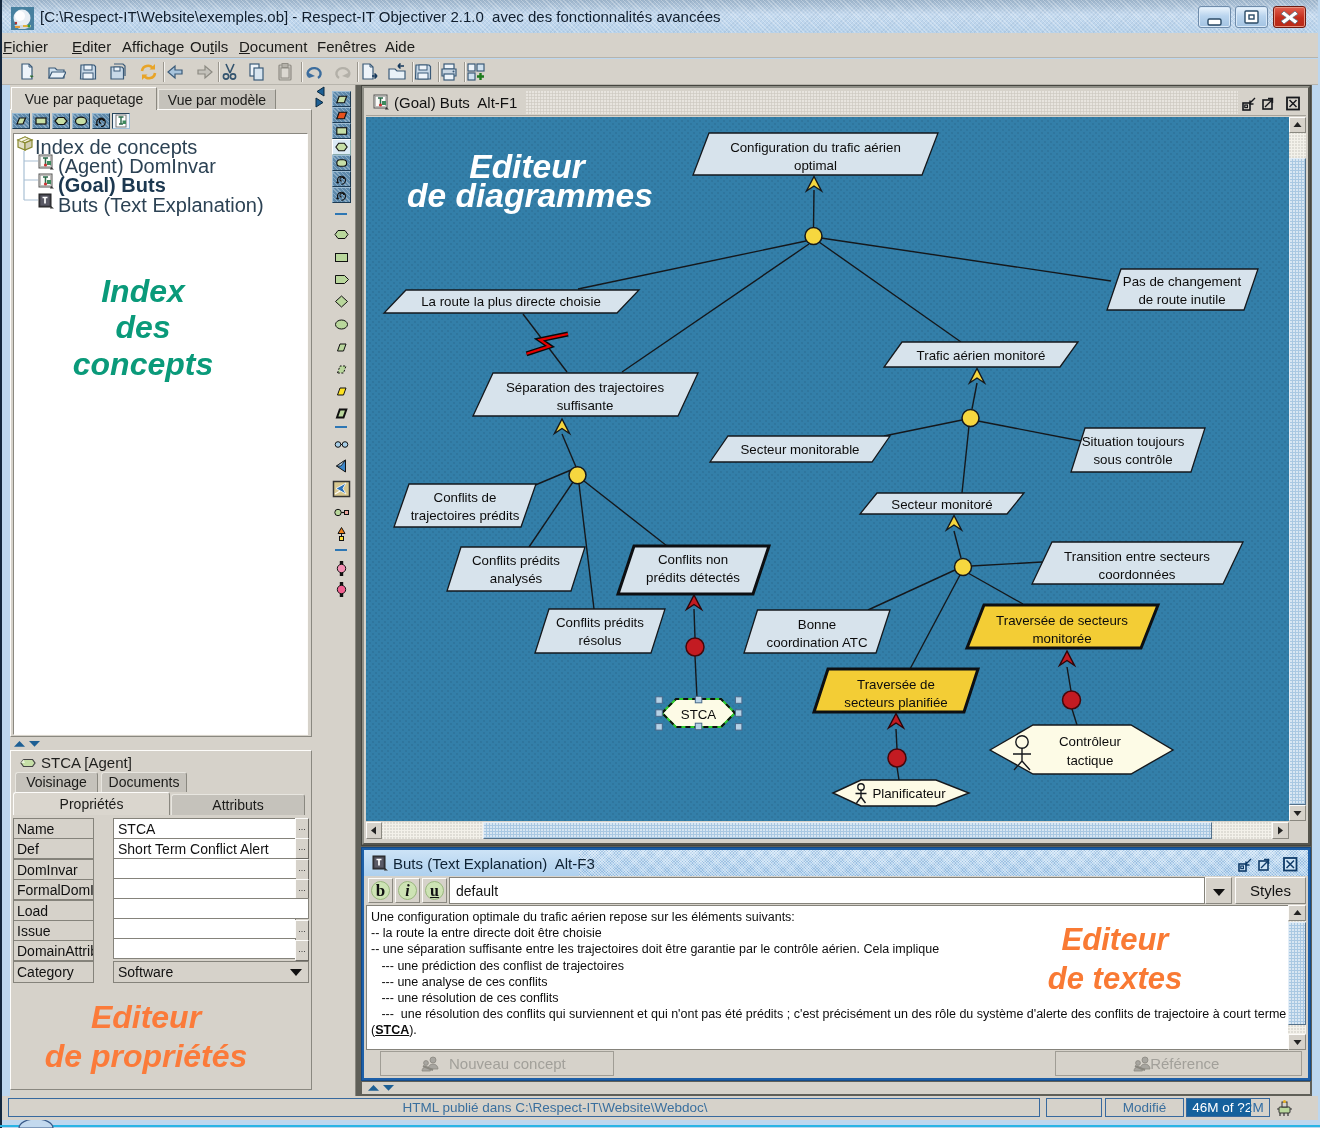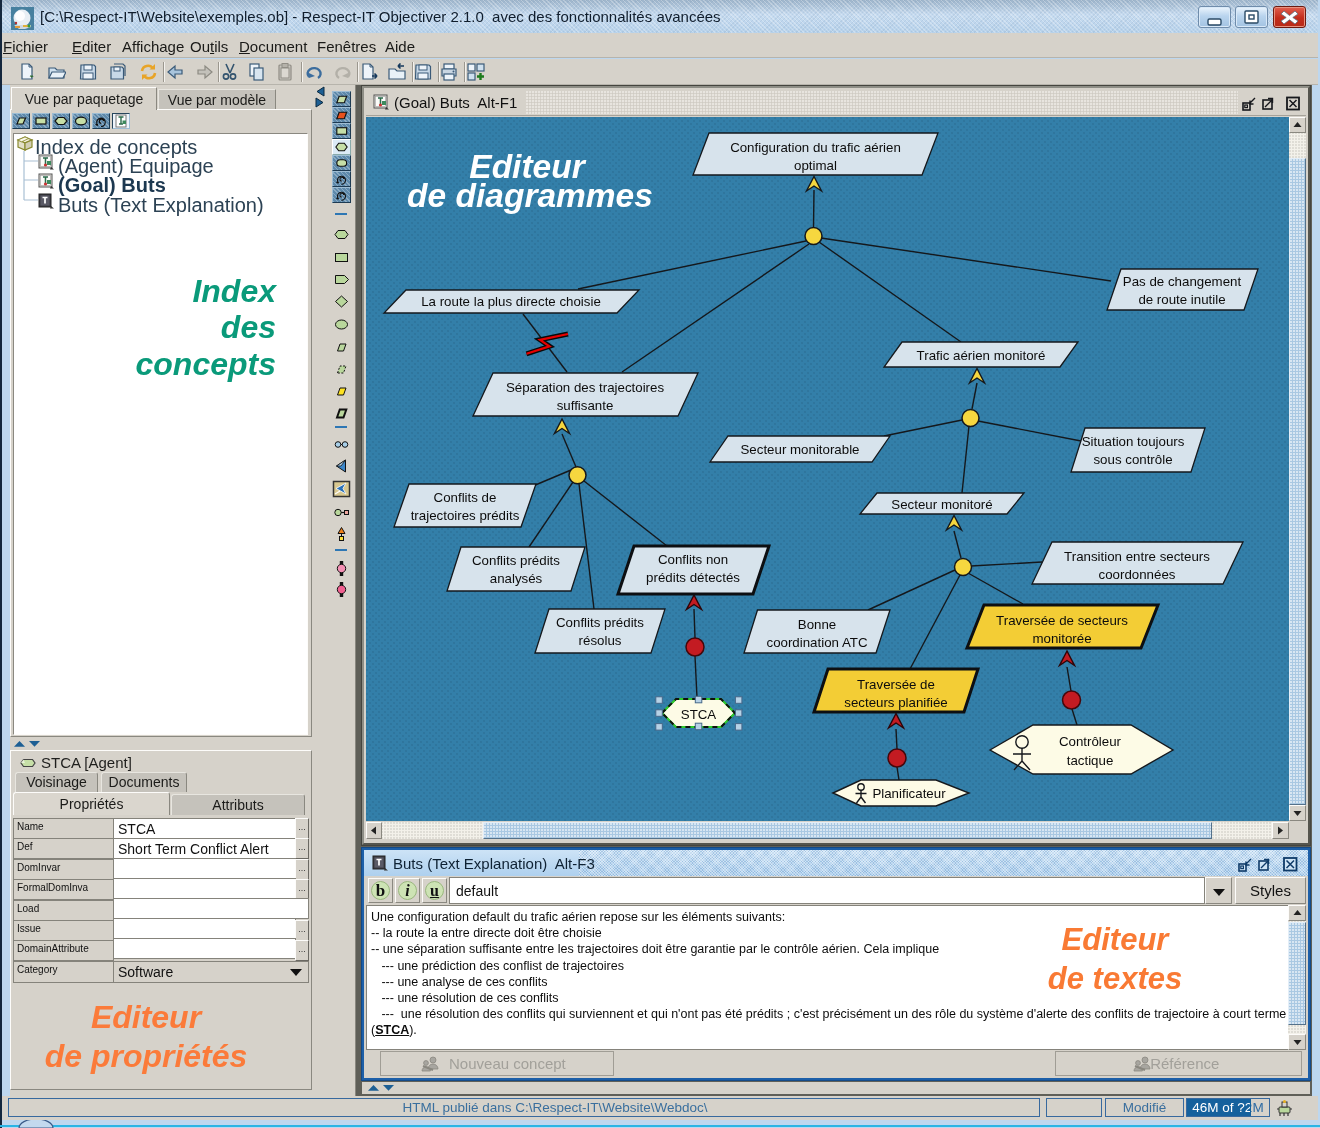--- a/index.html
+++ b/index.html
@@ -28,21 +28,21 @@
 #mdibg{left:356px;top:85px;width:956px;height:1011px;background:#5f5f58}
 
 .tab{position:absolute;font-size:14px;color:#1b1b19;text-align:center;border:1px solid #8a8880;border-bottom:none}
 .tab.on{background:#d6d2ca;border-color:#fdfcfa #8a8880 #d6d2ca #fdfcfa;z-index:2}
 .tab.off{background:#c5c2bb;border-color:#e8e6e0 #8a8880 #8a8880 #e8e6e0}
 #lpanel{left:10px;top:87px;width:304px;height:651px}
 #lpbody{left:0px;top:22px;width:302px;height:628px;background:#d6d2ca;border:1px solid;border-color:#fdfcfa #8a8880 #8a8880 #fdfcfa}
 #tree{left:3px;top:46px;width:295px;height:602px;background:#fff;border:1px solid;border-color:#8a8880 #fdfcfa #fdfcfa #8a8880}
 .sbtn{position:absolute;width:18px;height:16px;background:#5d89ab;border:1px solid;border-color:#9dbdd4 #1d3a52 #1d3a52 #9dbdd4;background-image:repeating-linear-gradient(45deg,rgba(255,255,255,.28) 0 1px,transparent 1px 3px)}
 .treetxt{position:absolute;font-size:20px;color:#2c4254;white-space:nowrap}
-#bigteal{position:absolute;text-align:right;color:#0a9a7a;font-size:32px;font-weight:bold;font-style:italic;line-height:36.4px}
+#bigteal{position:absolute;text-align:center;color:#0a9a7a;font-size:32px;font-weight:bold;font-style:italic;line-height:36.4px}
 
 .hsplit{background:#d6d2ca}
 .vsplit{background:#d6d2ca}
 
 #ppanel{left:10px;top:750px;width:302px;height:340px;background:#d6d2ca;border:1px solid;border-color:#fdfcfa #8a8880 #8a8880 #fdfcfa}
 #orangeprops{position:absolute;text-align:center;color:#fb7b3a;font-size:32px;font-weight:bold;font-style:italic;line-height:39px}
 
 #diagframe{left:362px;top:86px;width:948px;height:759px;background:#d6d2ca;border:2px solid;border-color:#8e8e86 #55554e #55554e #8e8e86;box-shadow:0 0 0 1px #45453f}
 #diagtitle{left:2px;top:1px;width:940px;height:27px;background:#d6d2ca;border-bottom:1px solid #a5a29a}
 #diagcanvas{left:2px;top:29px;width:923px;height:704px;background:#337fa9;background-image:radial-gradient(circle at 1px 1px,rgba(12,30,48,.2) .55px,transparent .85px),radial-gradient(circle at 4px 4px,rgba(12,30,48,.2) .55px,transparent .85px);background-size:6px 6px}
@@ -235,21 +235,21 @@
         <path d="M10 17 V66 M10 27 H24 M10 46 H24 M10 66 H24" stroke="#a9c0d4" stroke-width="1.2" fill="none"></path>
       </svg>
     <svg class="abs" style="left:24px;top:20px" width="17" height="16" viewBox="0 0 17 16">
         <rect x="1" y="1" width="13" height="13" fill="#e8e6e0" stroke="#555"></rect>
         <rect x="2.5" y="2.5" width="10" height="10" fill="#fbfbf9" stroke="#999" stroke-width=".6"></rect>
         <path d="M7.5 4 v7 M5 4 h5" stroke="#2a6a4a" stroke-width="1.5"></path>
         <circle cx="7.5" cy="11" r="1.6" fill="#cc3333"></circle>
         <rect x="9" y="7" width="4" height="4" fill="#3d8a5d"></rect>
         <path d="M13 13 l3 2.5 h-4z" fill="#333"></path>
       </svg>
-    <div class="treetxt" style="left:44px;top:21px">(Agent) Equipage</div>
+    <div class="treetxt" style="left:44px;top:21px">(Agent) DomInvar</div>
     <svg class="abs" style="left:24px;top:39px" width="17" height="16" viewBox="0 0 17 16">
         <rect x="1" y="1" width="13" height="13" fill="#e8e6e0" stroke="#555"></rect>
         <rect x="2.5" y="2.5" width="10" height="10" fill="#fbfbf9" stroke="#999" stroke-width=".6"></rect>
         <path d="M7.5 4 v7 M5 4 h5" stroke="#2a6a4a" stroke-width="1.5"></path>
         <circle cx="7.5" cy="11" r="1.6" fill="#cc3333"></circle>
         <rect x="9" y="7" width="4" height="4" fill="#3d8a5d"></rect>
         <path d="M13 13 l3 2.5 h-4z" fill="#333"></path>
       </svg>
     <div class="treetxt" style="left:44px;top:40px;font-weight:bold;color:#1c3850">(Goal) Buts</div>
     <svg class="abs" style="left:24px;top:59px" width="17" height="16" viewBox="0 0 17 16">
@@ -384,21 +384,21 @@
  <svg class="abs" style="left:8px;top:6px" width="18" height="12" viewBox="0 0 18 12">
       <path d="M2 6 l2.5-3.5 h9 L16 6 l-2.5 3.5 h-9z" fill="#c6dfa7" stroke="#444" stroke-width="1.2"></path>
       <path d="M4.5 2.5 L2 6 h4z" fill="#e8f2da" stroke="none"></path>
     </svg>
  <div class="abs" style="left:30px;top:3px;font-size:15px;color:#1f1f1d">STCA [Agent]</div>
  <div class="tab off" style="left:4px;top:21px;width:83px;height:20px;line-height:19px;border-radius:3px 3px 0 0">Voisinage</div>
  <div class="tab off" style="left:90px;top:21px;width:86px;height:20px;line-height:19px;border-radius:3px 3px 0 0">Documents</div>
  <div class="tab on" style="left:2px;top:41px;width:157px;height:23px;line-height:22px;border-radius:3px 3px 0 0;background:#dad6ce">Propriétés</div>
  <div class="tab off" style="left:160px;top:43px;width:134px;height:21px;line-height:20px;border-radius:3px 3px 0 0">Attributs</div>
  <div class="abs" id="pgrid" style="left:2px;top:67px;width:296px;height:167px">
-  <style>.pl{position:absolute;left:0;width:101px;background:#d6d2ca;border:1px solid #85837b;font-size:10px;color:#111;padding:2px 0 0 3px;height:21px;overflow:hidden;white-space:nowrap}
+  <style>.pl{position:absolute;left:0;width:81px;background:#d6d2ca;border:1px solid #85837b;font-size:14px;color:#111;padding:2px 0 0 3px;height:21px;overflow:hidden;white-space:nowrap}
   .pv{position:absolute;left:100px;background:#fff;border:1px solid #85837b;font-size:14px;color:#111;padding:2px 0 0 4px;height:21px;white-space:nowrap;overflow:hidden}
   .pb{position:absolute;left:282px;width:14px;height:21px;background:#d6d2ca;border:1px solid;border-color:#fdfcfa #6a6862 #6a6862 #fdfcfa;font-size:9px;color:#333;text-align:center;line-height:16px}</style>
   <div class="pl" style="top:0">Name</div>
       <div class="pv" style="top:0;width:183px">STCA</div>
       <div class="pb" style="top:0">...</div>
   <div class="pl" style="top:20.4px">Def</div>
       <div class="pv" style="top:20px;width:183px">Short Term Conflict Alert</div>
       <div class="pb" style="top:20.4px">...</div>
   <div class="pl" style="top:40.8px">DomInvar</div>
       <div class="pv" style="top:40px;width:183px"></div>
@@ -650,21 +650,21 @@
       </div>
     <div class="abs" style="left:85px;top:1px;width:756px;height:27px;background:#fff;border:1px solid #85837b;font-size:14px;color:#111;padding:5px 0 0 6px">default</div>
     <div class="abs raised" style="left:841px;top:1px;width:27px;height:27px;background:#d6d2ca">
         <svg style="position:absolute;left:6px;top:9px" width="15" height="10">
           <path d="M1 2 h12 l-6 7z" fill="#111"></path>
         </svg>
       </div>
     <div class="abs raised" style="left:871px;top:1px;width:71px;height:27px;background:#d6d2ca;font-size:15px;color:#111;text-align:center;line-height:26px">Styles</div>
   </div>
   <div class="abs" id="edtext">
-    <div>Une configuration default du trafic aérien repose sur les éléments suivants:</div>
+    <div>Une configuration optimale du trafic aérien repose sur les éléments suivants:</div>
     <div>-- la route la entre directe doit être choisie</div>
     <div>-- une séparation suffisante entre les trajectoires doit être garantie par le contrôle aérien. Cela implique</div>
     <div>&nbsp;&nbsp;&nbsp;--- une prédiction des conflist de trajectoires</div>
     <div>&nbsp;&nbsp;&nbsp;--- une analyse de ces conflits</div>
     <div>&nbsp;&nbsp;&nbsp;--- une résolution de ces conflits</div>
     <div>&nbsp;&nbsp;&nbsp;---&nbsp; une résolution des conflits qui surviennent et qui n'ont pas été prédits ; c'est précisément un des rôle du système d'alerte des conflits de trajectoire à court terme</div>
     <div>(<b style="text-decoration:underline">STCA</b>).</div>
   </div>
   <div class="abs" id="orangetext" style="left:656px;top:70px;width:190px">Editeur<br>de textes</div>
   <div class="sb" style="left:924px;top:55px;width:18px;height:145px"></div>

